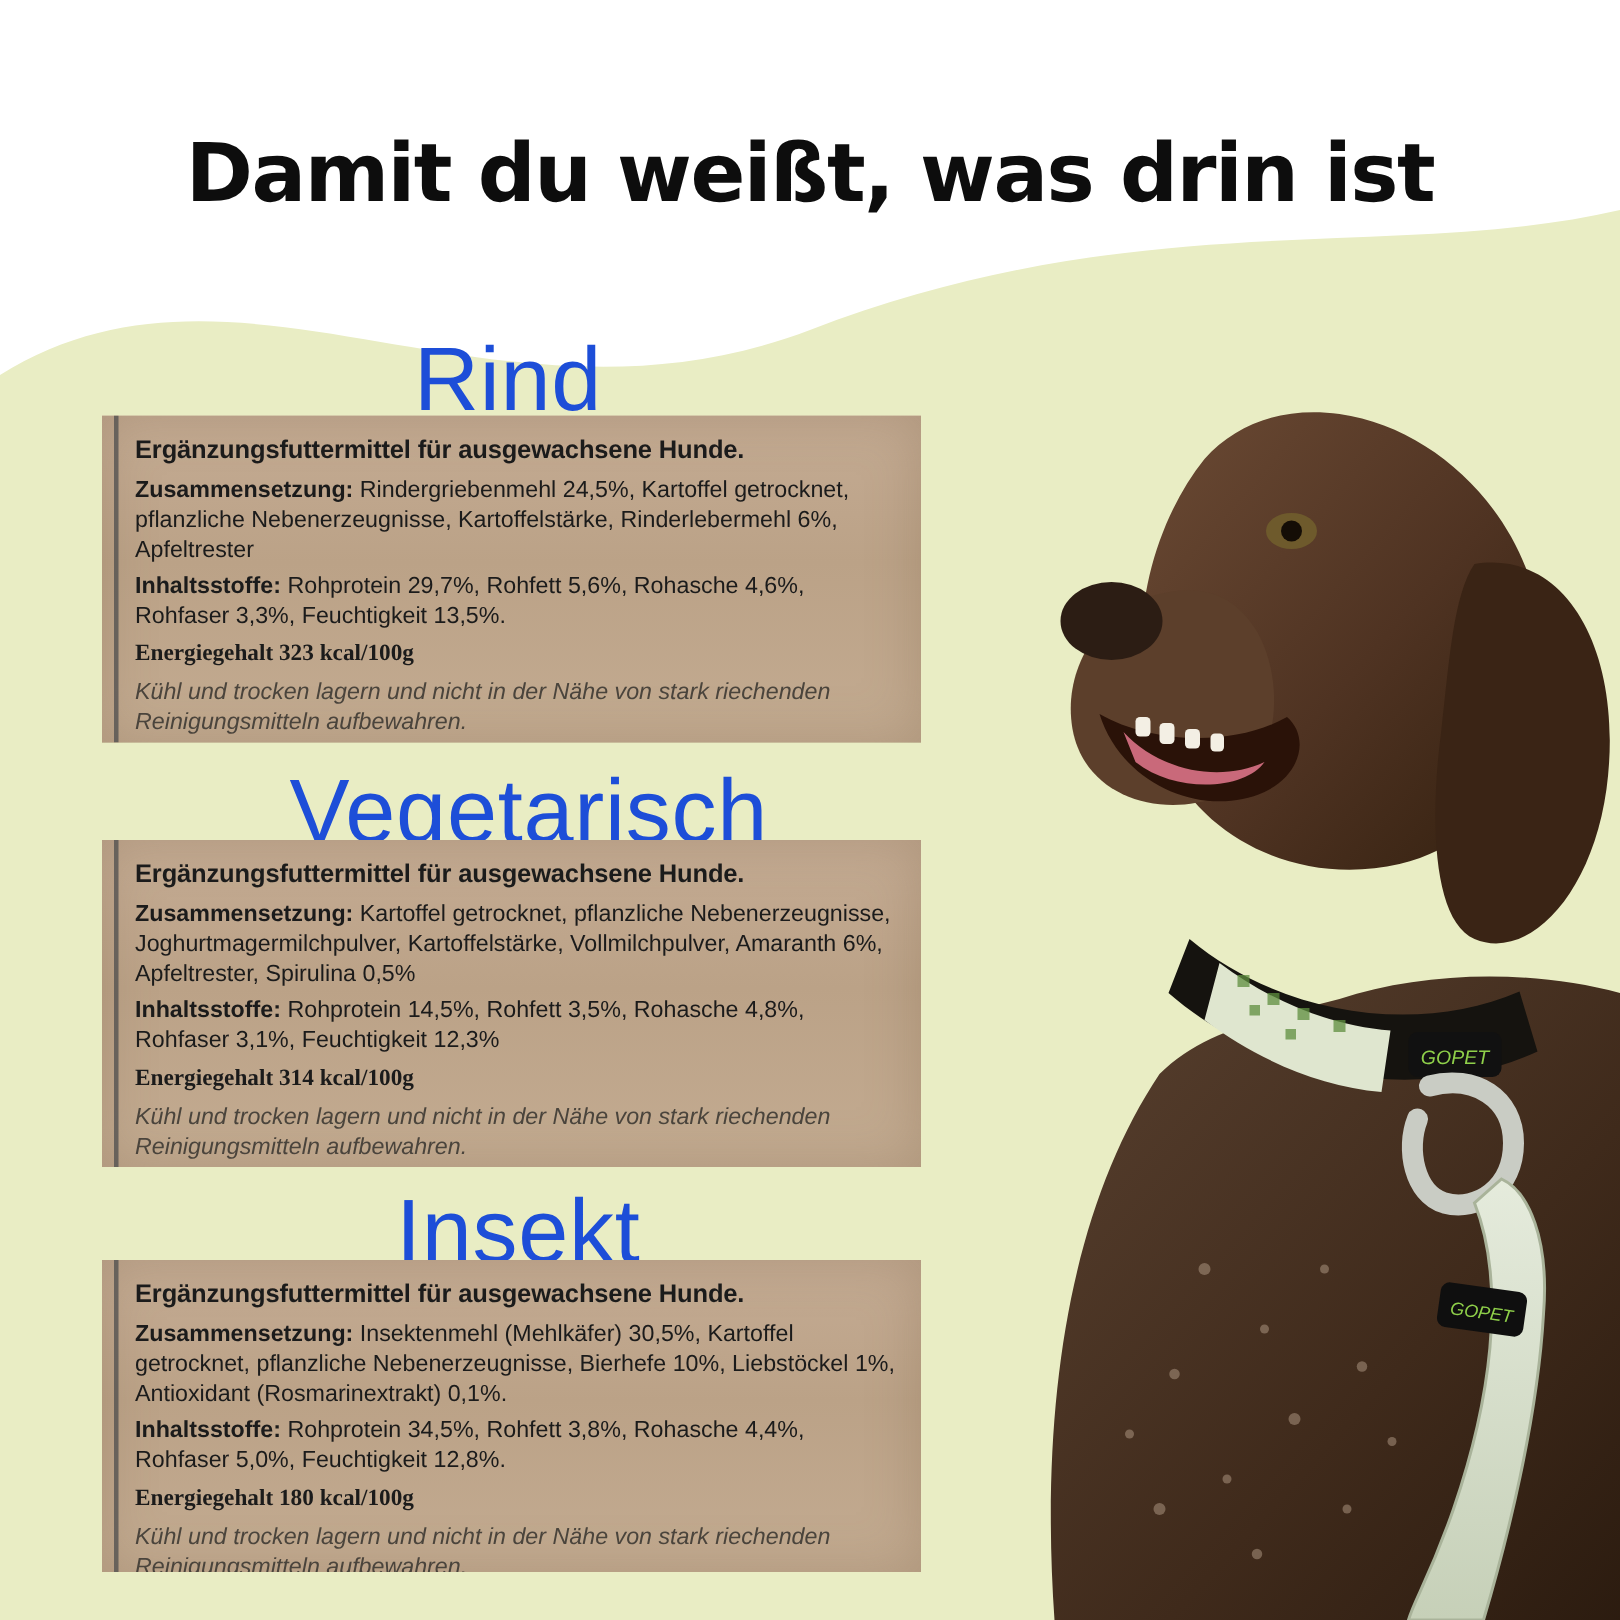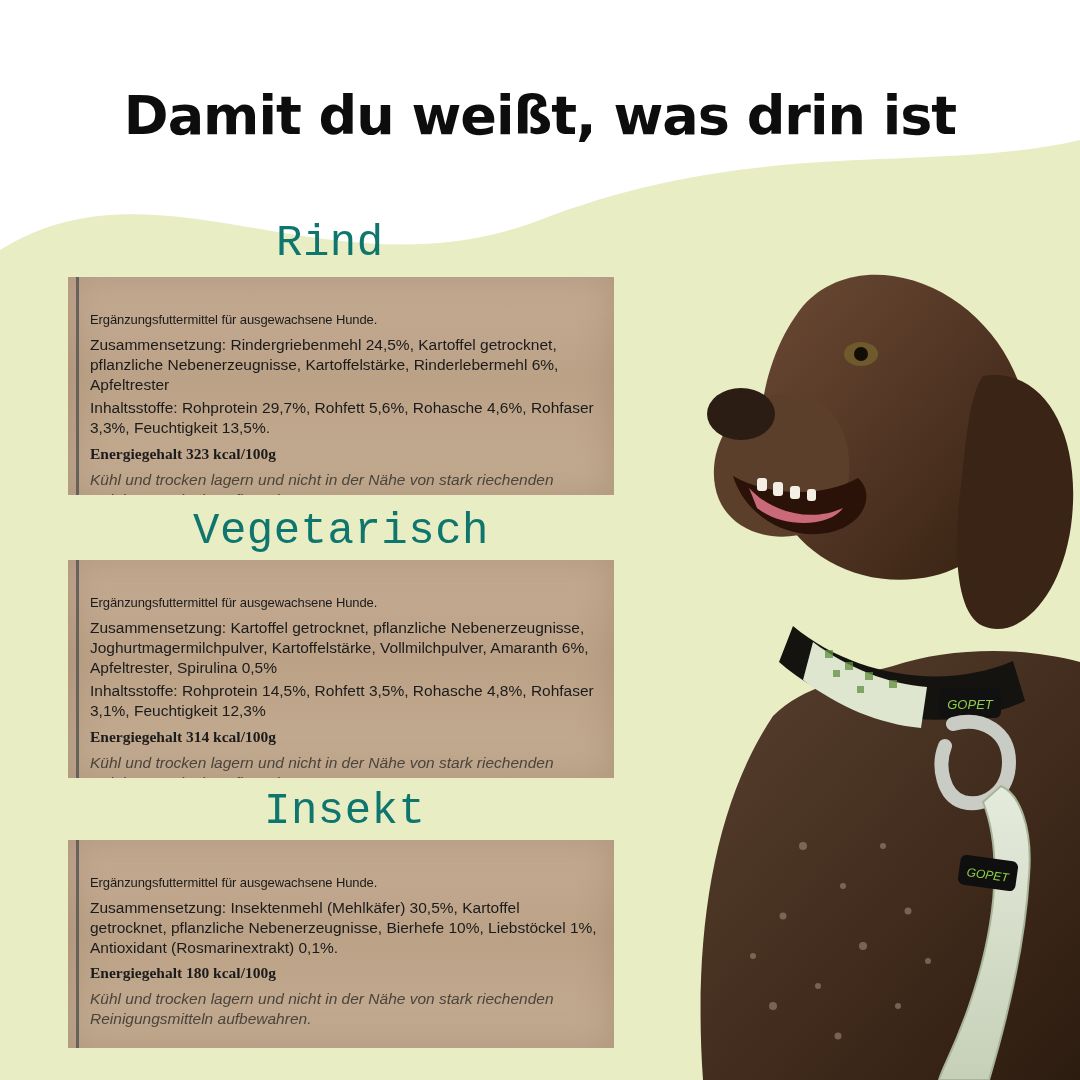--- a/index.html
+++ b/index.html
@@ -44,24 +44,24 @@
     text-align: center;
     font-family: "DejaVu Sans", sans-serif;
     font-weight: 700;
     font-size: 54px;
     letter-spacing: -1px;
     color: #0d0d0d;
   }
   
   .section-title {
     position: absolute;
-    font-family: Liberation Mono, monospace;
+    font-family: Liberation Sans, sans-serif;
     font-weight: 400;
-    font-size: 44px;
-    color: #0f766e;
+    font-size: 60px;
+    color: #1d4ed8;
     letter-spacing: 0.5px;
     white-space: nowrap;
   }
   
   .label-card {
     position: absolute;
     background: linear-gradient(180deg, #c4ab93 0%, #bba287 45%, #c3ab91 100%);
     box-shadow: inset 0 0 36px rgba(120,95,65,0.28);
     padding: 12px 16px 12px 22px;
     box-sizing: border-box;
@@ -74,31 +74,30 @@
     content: "";
     position: absolute;
     left: 8px;
     top: 0;
     bottom: 0;
     width: 3px;
     background: #4d4d4d;
     opacity: 0.75;
   }
   .label-card .lheading {
-    font-weight: 400;
-    font-size: 13px;
+    font-weight: 700;
+    font-size: 17px;
     margin-bottom: 6px;
     letter-spacing: -0.1px;
-    margin-top: 23px;
   }
   .label-card .lrow {
     margin-bottom: 3px;
   }
   .label-card b {
-    font-weight: 400;
+    font-weight: 700;
   }
   .label-card .lnote {
     font-style: italic;
     color: #4a443c;
     margin-top: 6px;
     line-height: 1.28;
   }
   .label-card .lenergy {
     font-weight: 700;
     margin-top: 5px;
@@ -238,17 +237,20 @@
     <div class="lnote">Kühl und trocken lagern und nicht in der Nähe von stark riechenden Reinigungsmitteln aufbewahren.</div>
   </div>
 
   <div class="section-title" style="left:264px; top:786px;text-align:right;">Insekt</div>
 
   <div class="label-card" style="left:68px; top:840px; width:546px; height:208px;">
     <div class="lheading">Ergänzungsfuttermittel für ausgewachsene Hunde.</div>
     <div class="lrow">
       <b>Zusammensetzung:</b><span> Insektenmehl (Mehlkäfer) 30,5%, Kartoffel getrocknet, pflanzliche Nebenerzeugnisse, Bierhefe 10%, Liebstöckel 1%, Antioxidant (Rosmarinextrakt) 0,1%.</span>
     </div>
+    <div class="lrow">
+      <b>Inhaltsstoffe:</b><span> Rohprotein 34,5%, Rohfett 3,8%, Rohasche 4,4%, Rohfaser 5,0%, Feuchtigkeit 12,8%.</span>
+    </div>
     <div class="lenergy">Energiegehalt 180 kcal/100g</div>
     <div class="lnote">Kühl und trocken lagern und nicht in der Nähe von stark riechenden Reinigungsmitteln aufbewahren.</div>
   </div>
 
 </div>
 
 </body></html>

